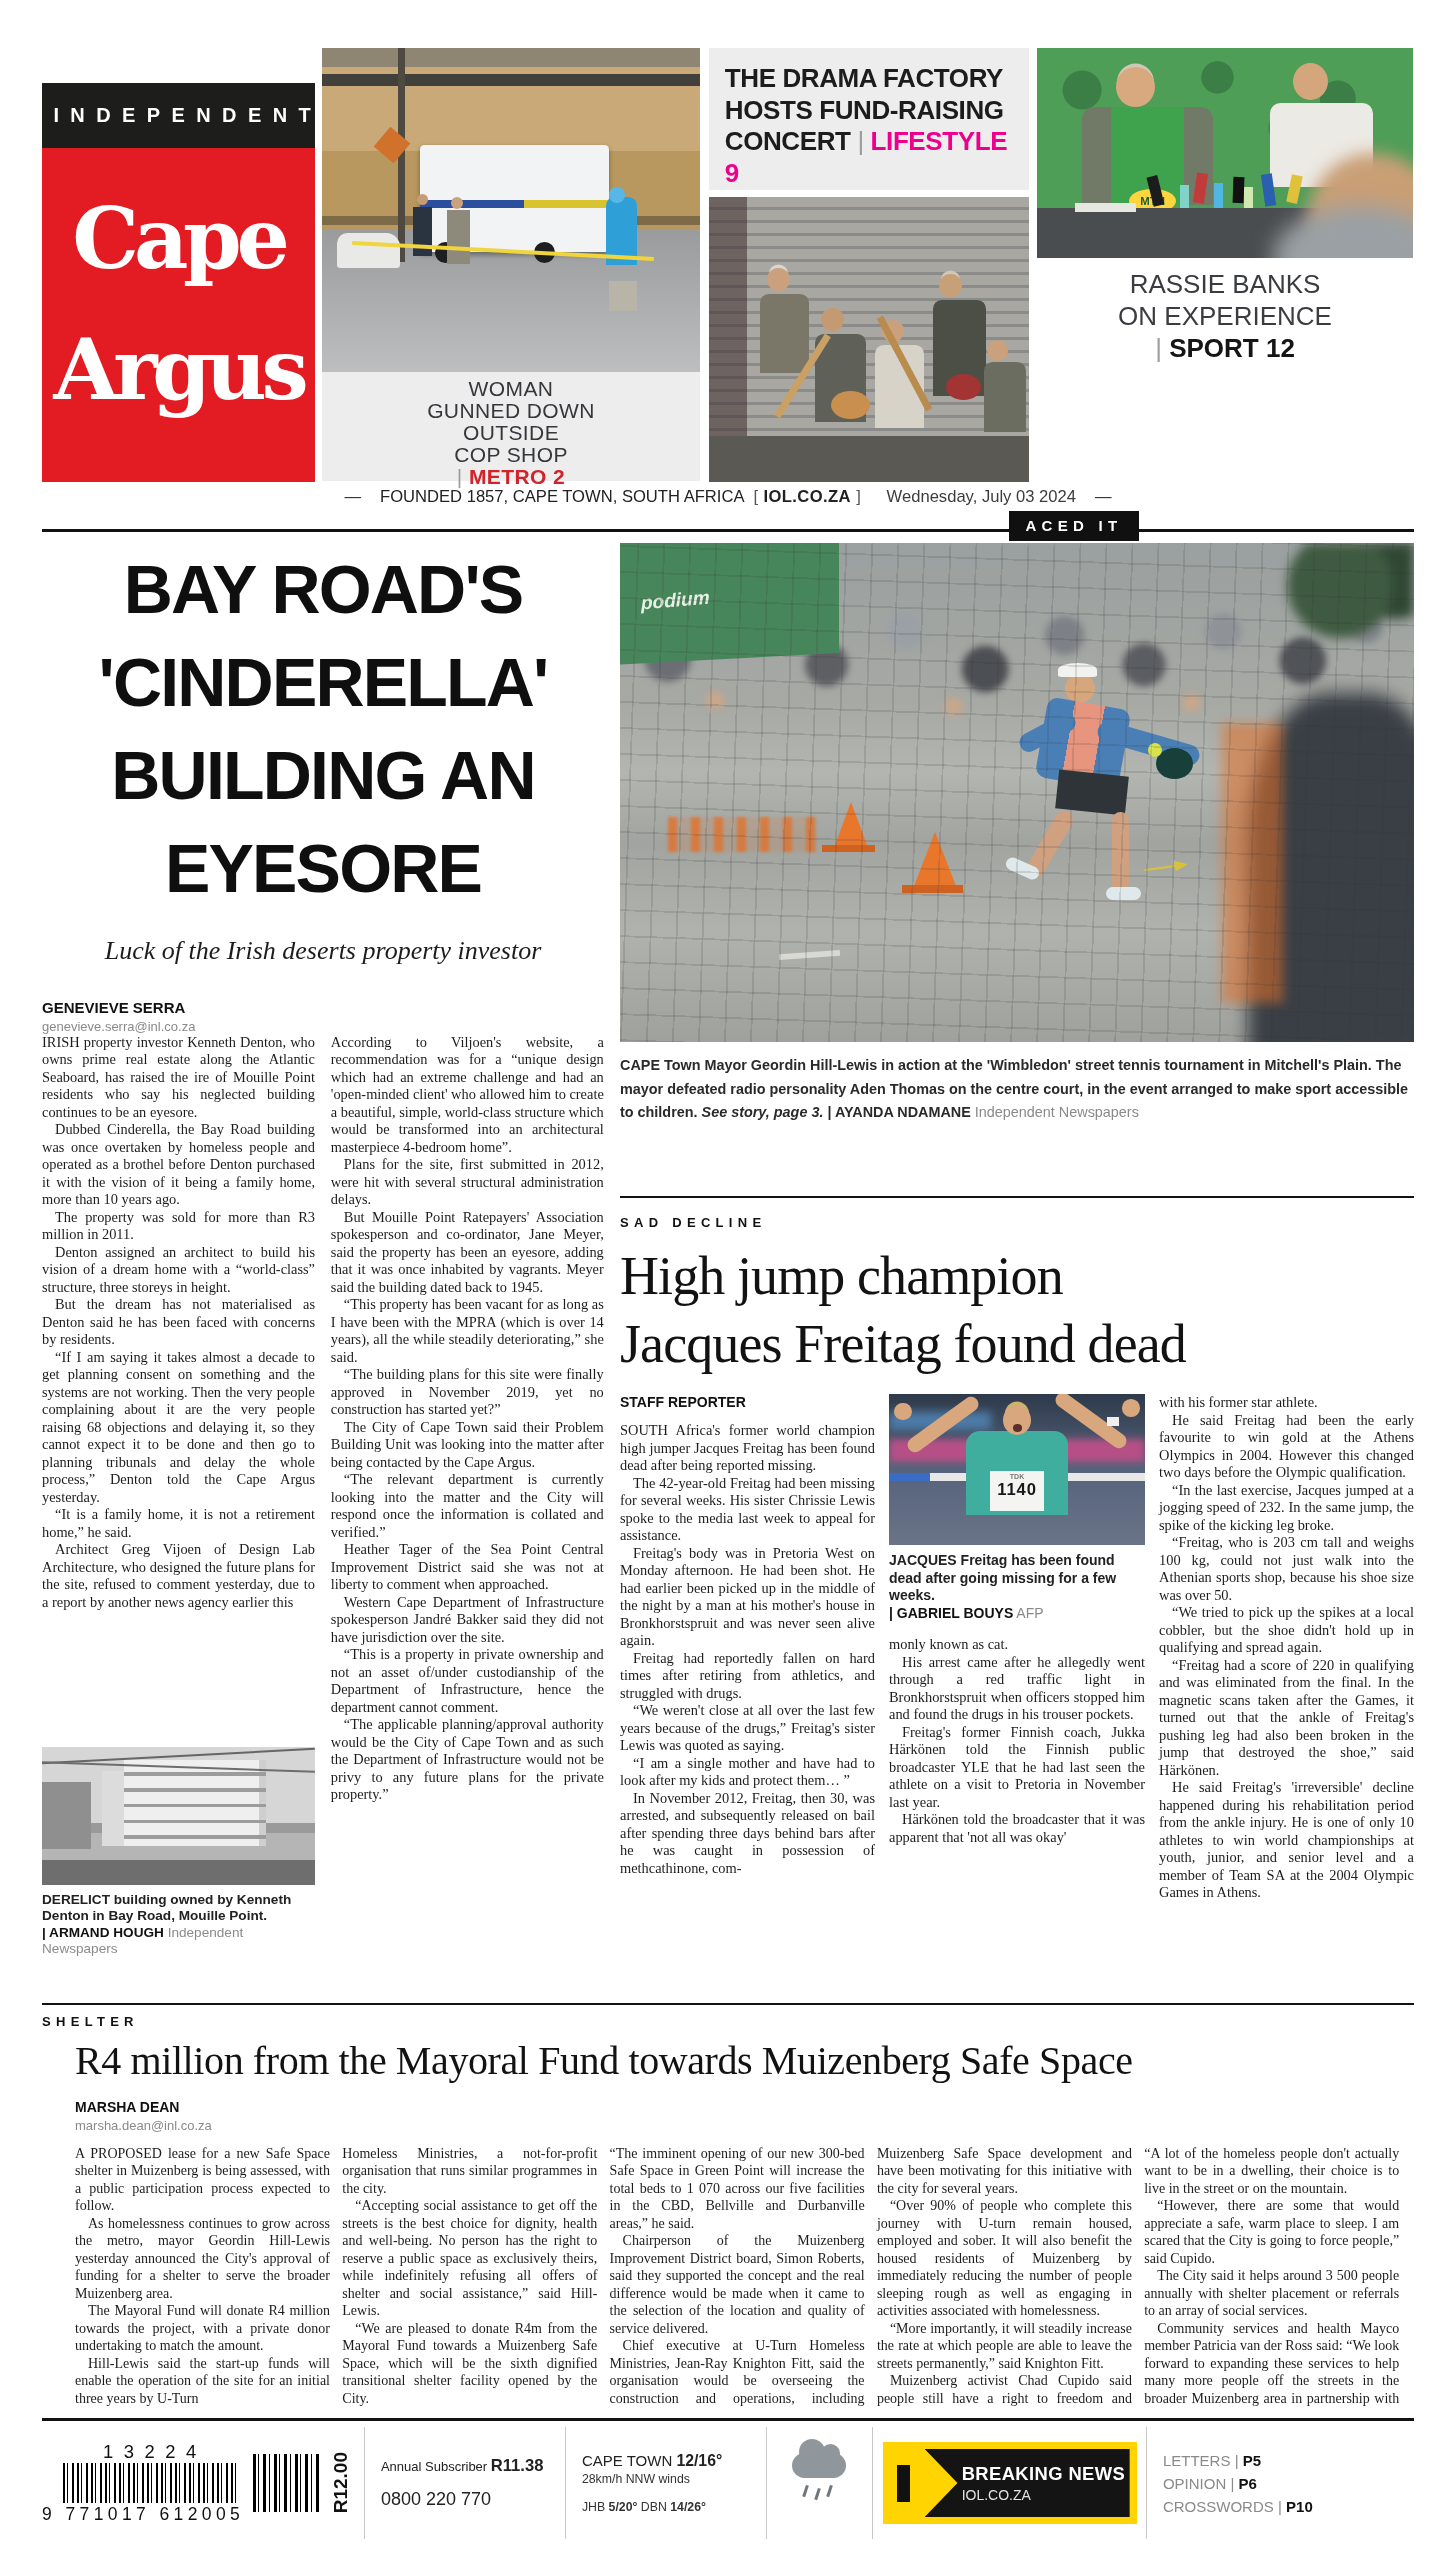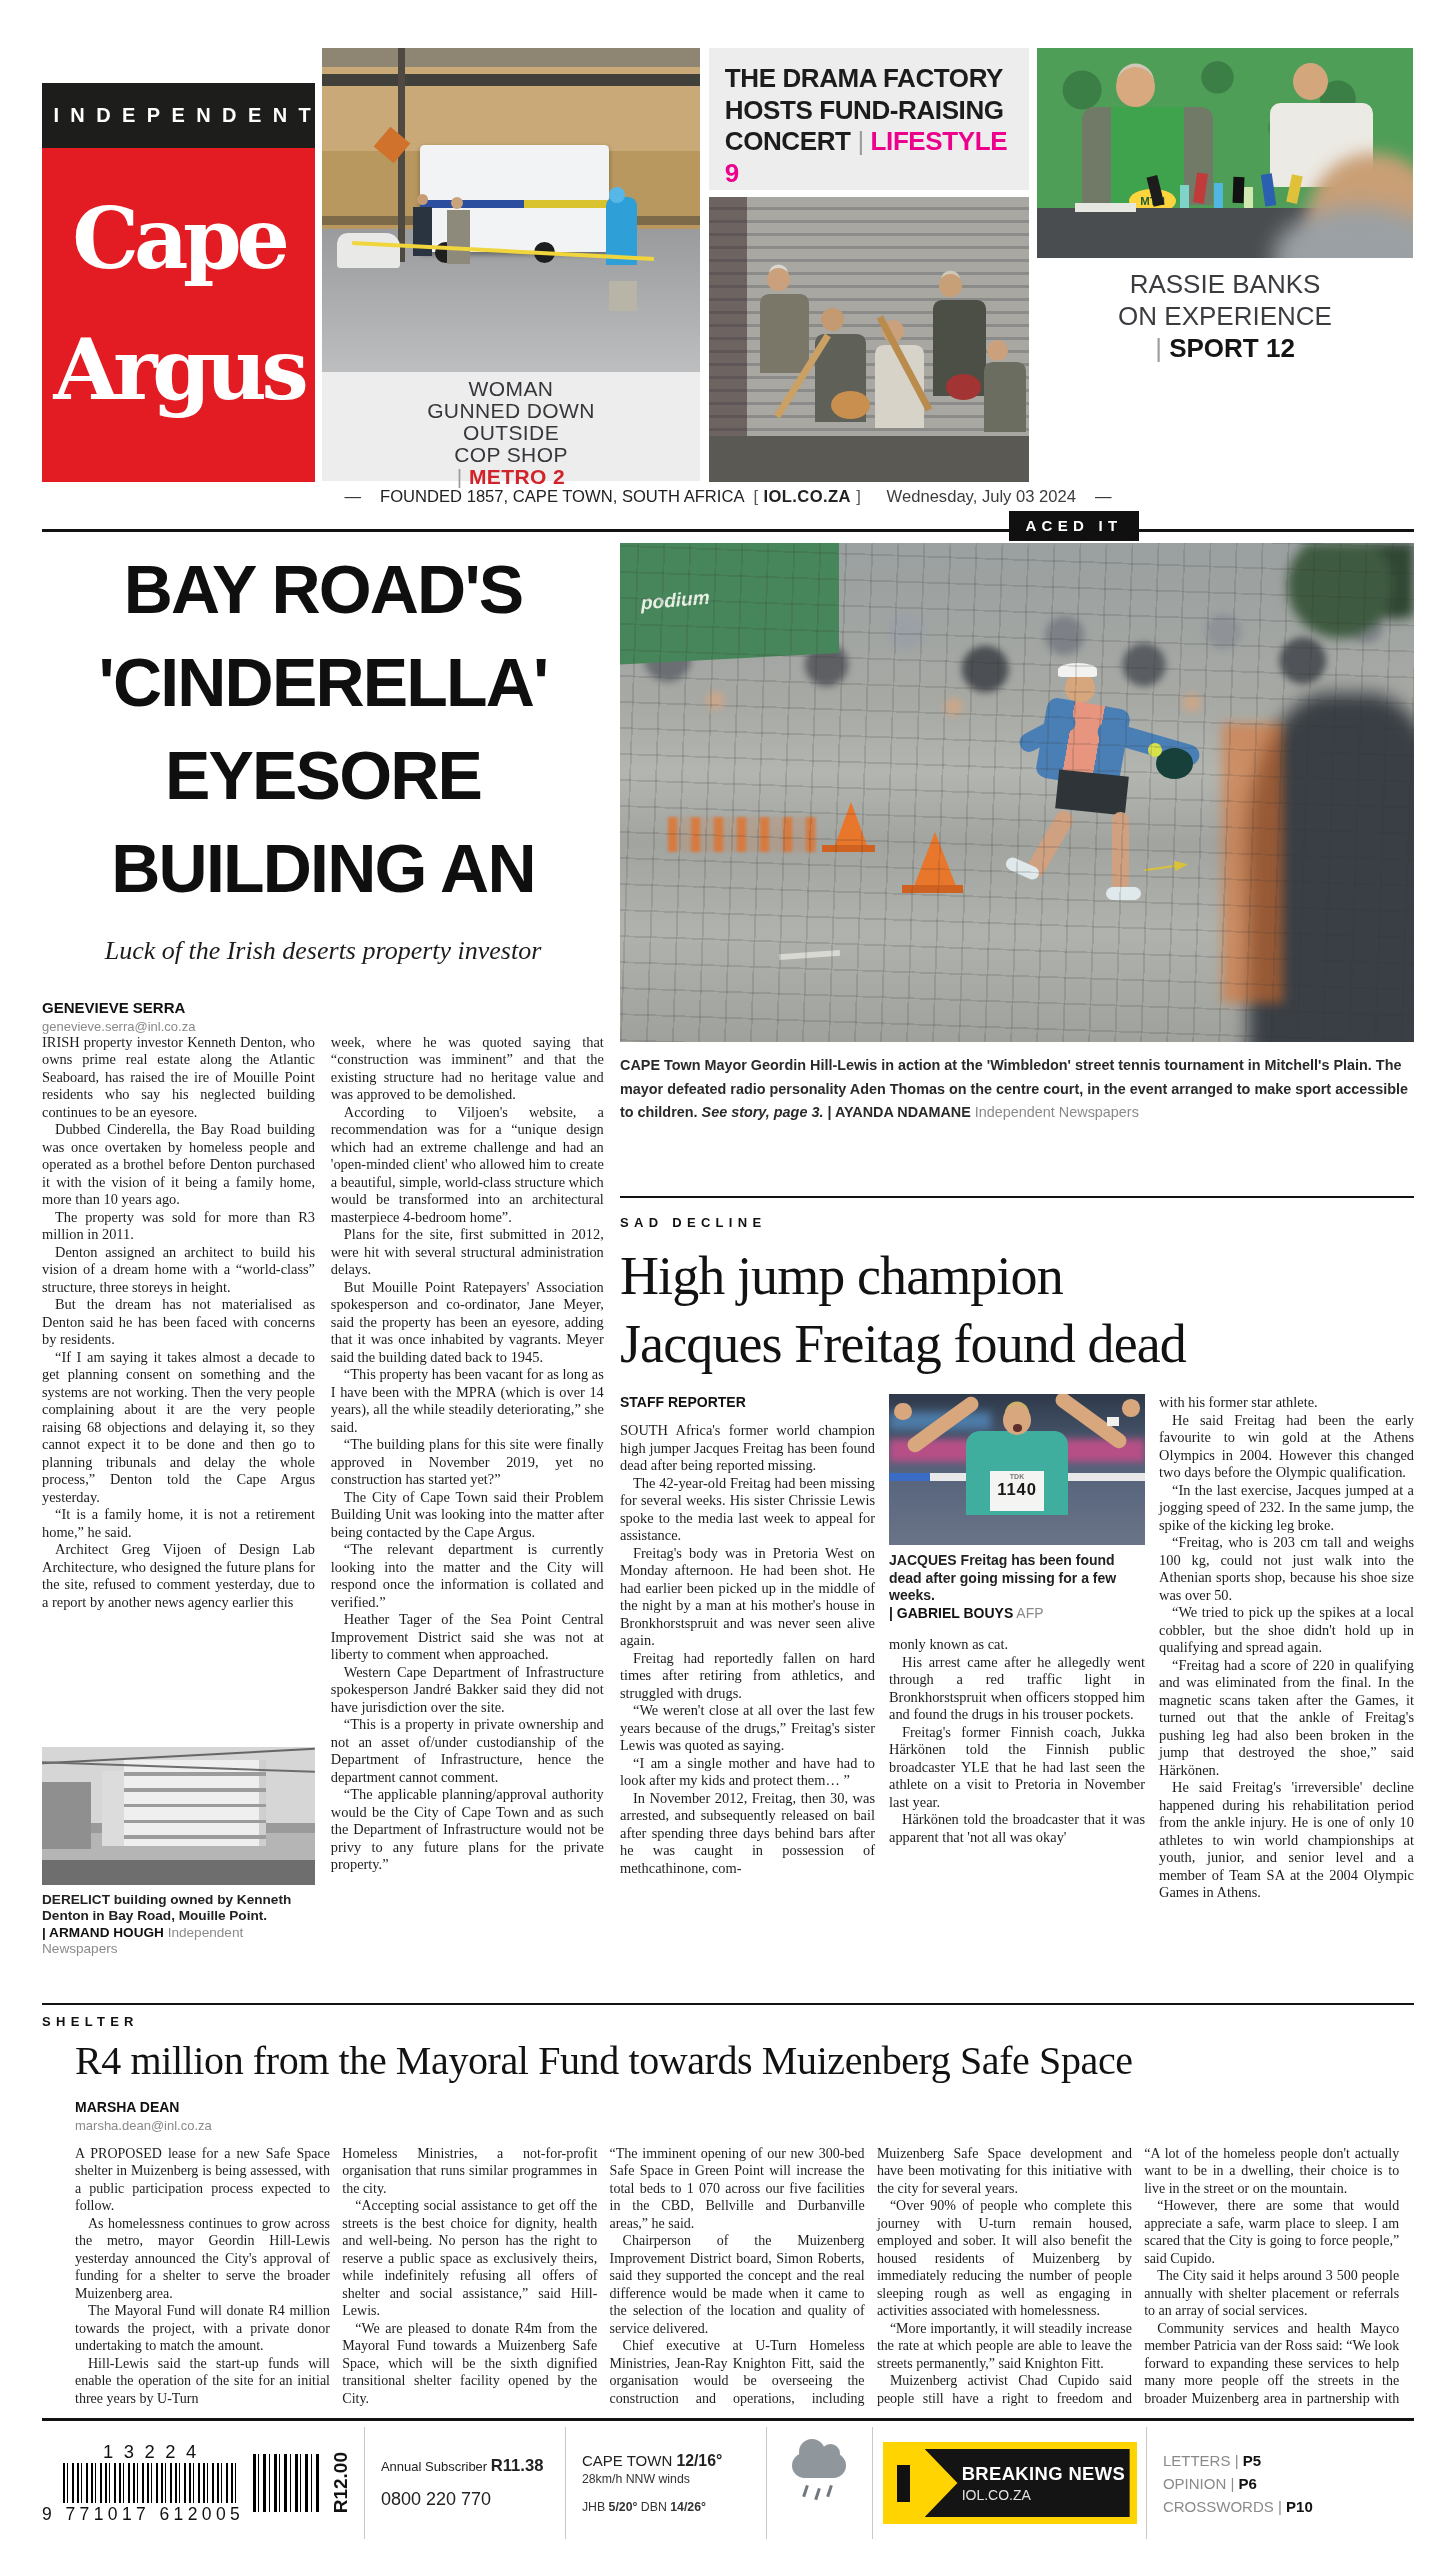--- a/index.html
+++ b/index.html
@@ -214,22 +214,22 @@
     <span class="dash">—</span><span>FOUNDED 1857, CAPE TOWN, SOUTH AFRICA</span>
     <span class="br">[</span><span class="site">IOL.CO.ZA</span><span class="br">]</span>
     <span class="date">Wednesday, July 03 2024</span><span class="dash">—</span>
   </div>
   <div class="rule" style="left:42px;top:529px;width:1372px;height:2.6px;"></div>
 
   <div class="lead">
     <div class="lead-h">
       <div>BAY ROAD'S</div>
       <div>'CINDERELLA'</div>
+      <div>BUILDING AN</div>
       <div>EYESORE</div>
-      <div>BUILDING AN</div>
     </div>
     <div class="lead-sub">Luck of the Irish deserts property investor</div>
     <div class="lead-by">
       <div class="byname">GENEVIEVE SERRA</div>
       <div class="bymail">genevieve.serra@inl.co.za</div>
     </div>
     <div class="cols">
       <div class="lcol">
         <div class="bodytxt clip" style="height:706px;">
             <p>IRISH property investor Kenneth Denton, who owns prime real estate along the Atlantic Seaboard, has raised the ire of Mouille Point residents who say his neglected building continues to be an eyesore.</p>
@@ -250,21 +250,20 @@
           <div class="ph" style="left:0;top:6%;width:100%;height:1.8px;background:#666;transform:rotate(-3deg);"></div>
           <div class="ph" style="left:0;top:14%;width:100%;height:1.8px;background:#6d6d6d;transform:rotate(2deg);"></div>
           <div class="ph" style="left:0;bottom:0;width:100%;height:18%;background:#6e6e6e;"></div>
         </div>
         <div class="capt" style="margin-top:7px;">
           <span>DERELICT</span><span> building owned by Kenneth Denton in Bay Road, Mouille Point. </span><br>
           <span class="credit">| ARMAND HOUGH</span><span class="agency"> Independent Newspapers</span>
         </div>
       </div>
       <div class="lcol bodytxt clip" style="height:939px;">
-          <p>week, where he was quoted saying that “construction was imminent” and that the existing structure had no heritage value and was approved to be demolished.</p>
           <p>According to Viljoen's website, a recommendation was for a “unique design which had an extreme challenge and had an 'open-minded client' who allowed him to create a beautiful, simple, world-class structure which would be transformed into an architectural masterpiece 4-bedroom home”.</p>
           <p>Plans for the site, first submitted in 2012, were hit with several structural administration delays.</p>
           <p>But Mouille Point Ratepayers' Association spokesperson and co-ordinator, Jane Meyer, said the property has been an eyesore, adding that it was once inhabited by vagrants. Meyer said the building dated back to 1945.</p>
           <p>“This property has been vacant for as long as I have been with the MPRA (which is over 14 years), all the while steadily deteriorating,” she said.</p>
           <p>“The building plans for this site were finally approved in November 2019, yet no construction has started yet?”</p>
           <p>The City of Cape Town said their Problem Building Unit was looking into the matter after being contacted by the Cape Argus.</p>
           <p>“The relevant department is currently looking into the matter and the City will respond once the information is collated and verified.”</p>
           <p>Heather Tager of the Sea Point Central Improvement District said she was not at liberty to comment when approached.</p>
           <p>Western Cape Department of Infrastructure spokesperson Jandré Bakker said they did not have jurisdiction over the site.</p>
           <p>“This is a property in private ownership and not an asset of/under custodianship of the Department of Infrastructure, hence the department cannot comment.</p>

